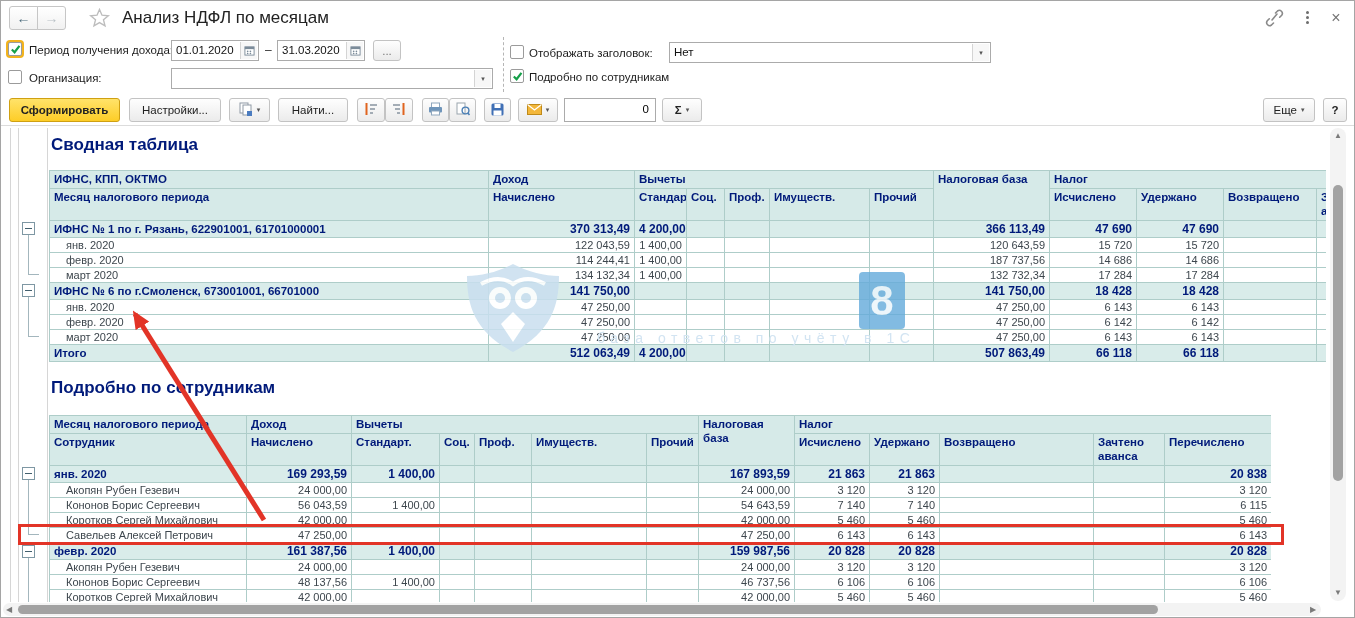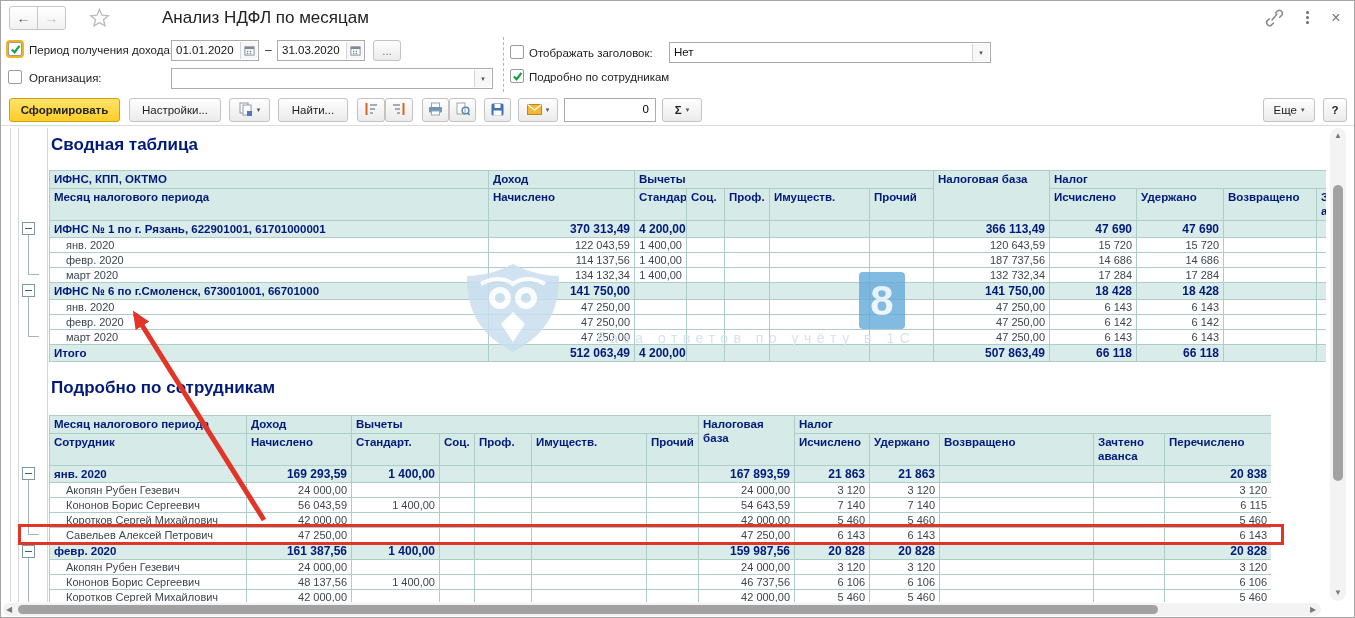--- a/index.html
+++ b/index.html
@@ -4,21 +4,21 @@
 <style>
   * { box-sizing: border-box; margin: 0; padding: 0; }
   body { background: #fff; font-family: "Liberation Sans", "DejaVu Sans", sans-serif; }
   .window { position: relative; width: 1355px; height: 618px; background: #fff; border: 1px solid #a5a5a5; overflow: hidden; }
 
   
   .navbtn { position: absolute; top: 5px; width: 29px; height: 24px; border: 1px solid #c6c6c6; background: linear-gradient(#fff,#f1f1f1); display: flex; align-items: center; justify-content: center; font-size: 14px; }
   .navbtn.back { left: 8px; border-radius: 3px 0 0 3px; color: #4b6b7c; }
   .navbtn.fwd  { left: 36px; border-radius: 0 3px 3px 0; color: #b9c1c6; }
   .star { position: absolute; left: 88px; top: 7px; }
-  .page-title { position: absolute; left: 121px; top: 7px; font-size: 17px; color: #222; margin-left: 40px; }
+  .page-title { position: absolute; left: 121px; top: 7px; font-size: 17px; color: #222; }
   .winicons { position: absolute; top: 8px; color: #767676; }
   .dots { left: 1299px; width: 14px; display: flex; flex-direction: column; align-items: center; gap: 2px; padding-top: 2px; }
   .dots i { width: 3px; height: 3px; border-radius: 50%; background: #6d6d6d; }
   .close { left: 1326px; font-size: 16px; width: 18px; text-align: center; }
   .linkic { left: 1263px; }
 
   
   .cb { position: absolute; width: 14px; height: 14px; border: 1px solid #9b9b9b; background: #fff; border-radius: 2px; display: flex; align-items: center; justify-content: center; }
   .cb svg { display: none; }
   .cb.checked svg { display: block; }
@@ -311,21 +311,21 @@
                 <td class="num"></td>
                 <td class="num"></td>
                 <td class="num">120 643,59</td>
                 <td class="num">15 720</td>
                 <td class="num">15 720</td>
                 <td class="num"></td>
                 <td class="num"></td>
               </tr>
               <tr class="child">
                 <td class="nm">февр. 2020</td>
-                <td class="num">114 137,56</td>
+                <td class="num">114 244,41</td>
                 <td class="num">1 400,00</td>
                 <td class="num"></td>
                 <td class="num"></td>
                 <td class="num"></td>
                 <td class="num"></td>
                 <td class="num">187 737,56</td>
                 <td class="num">14 686</td>
                 <td class="num">14 686</td>
                 <td class="num"></td>
                 <td class="num"></td>

